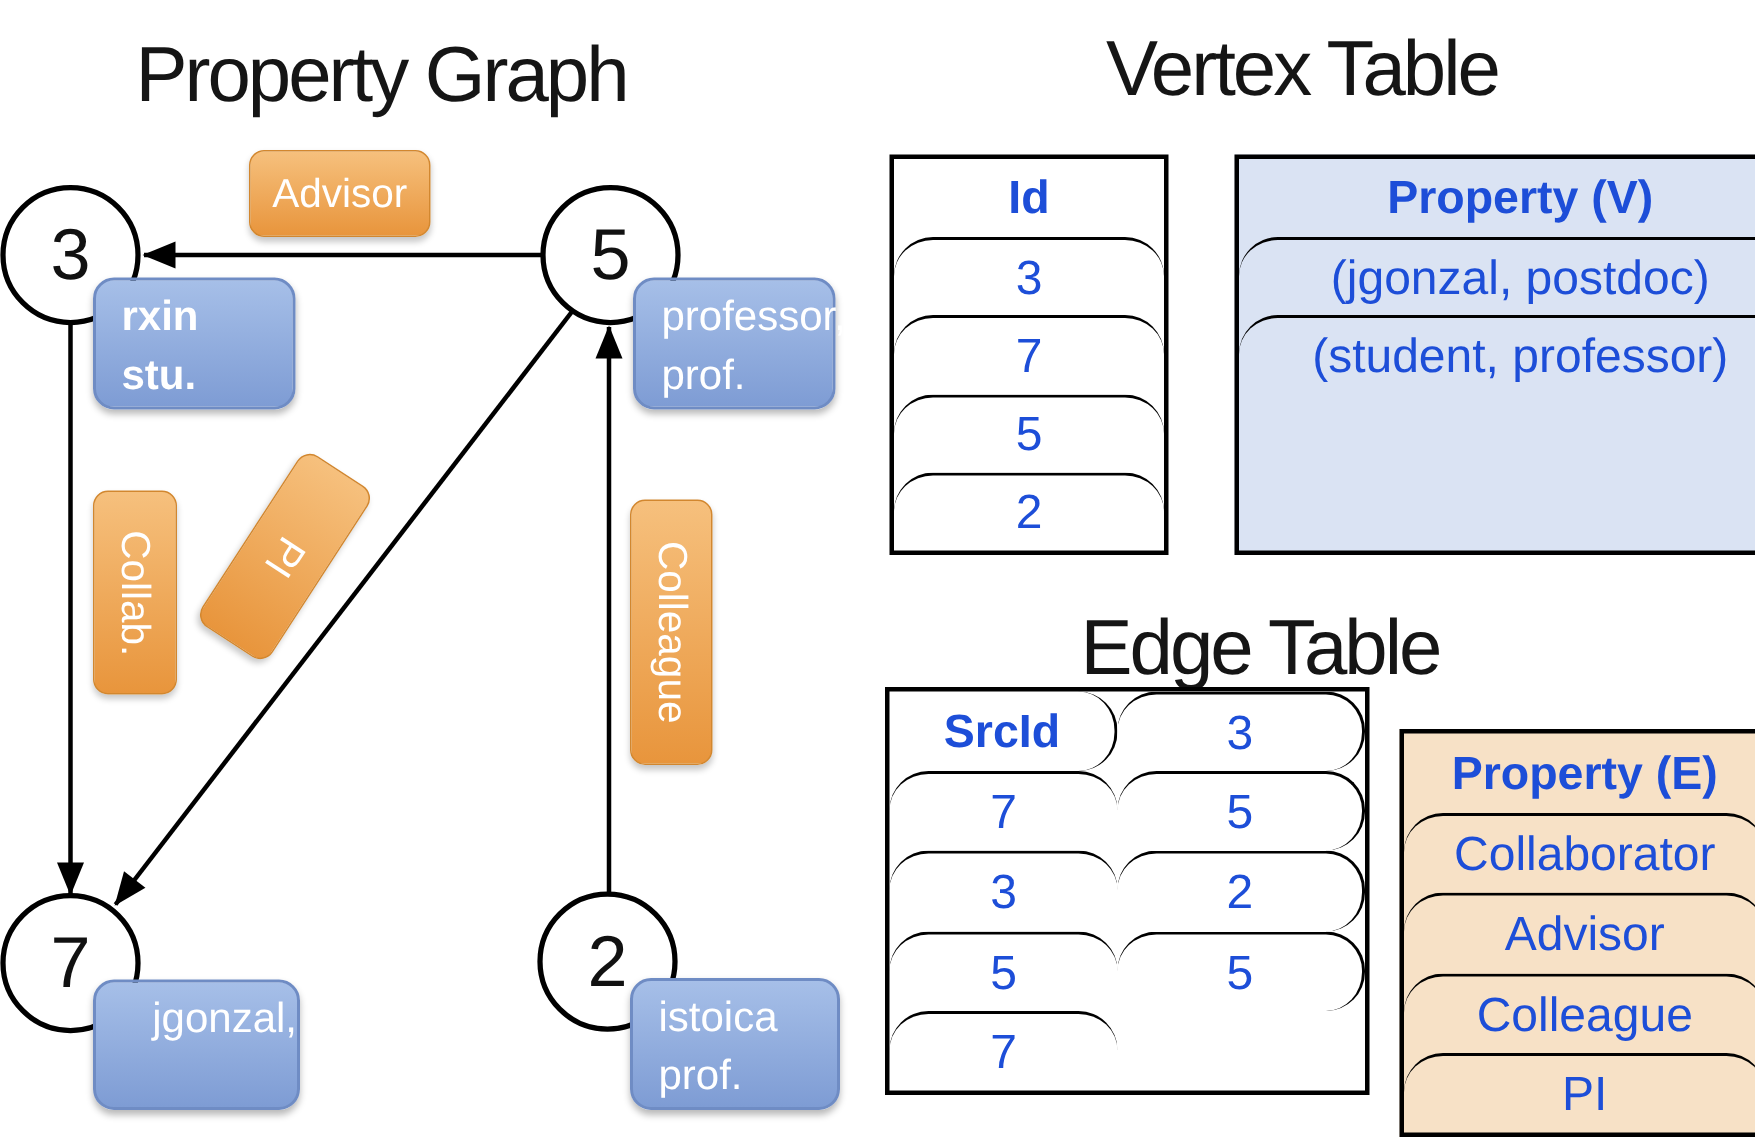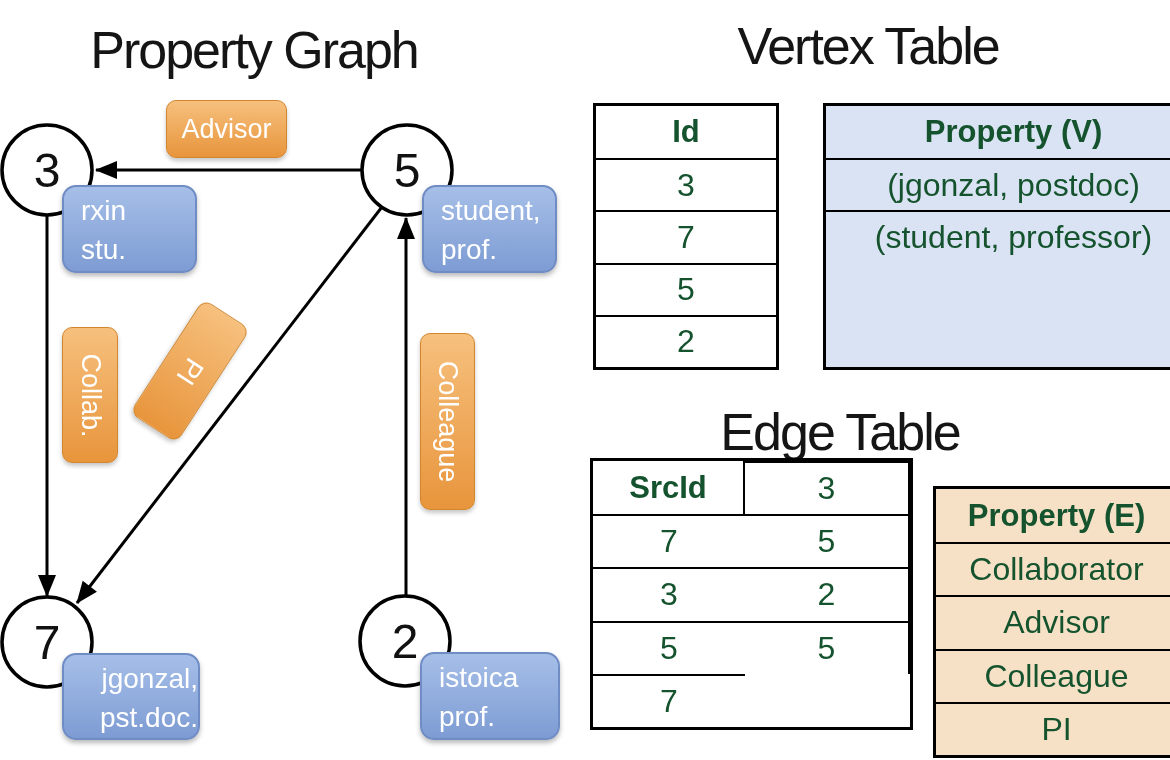--- a/index.html
+++ b/index.html
@@ -16,33 +16,33 @@
     color:#fff;font-size:28px;line-height:39px;padding:4px 0 0 17px;}
   .olabel{position:absolute;box-sizing:border-box;border-radius:10px;
     background:linear-gradient(180deg,#f6c07d 0%,#e8953c 100%);
     border:1.5px solid #d2872f;box-shadow:0 3px 4px rgba(0,0,0,.22);
     color:#fff;display:flex;align-items:center;justify-content:center;font-size:27px;}
   .vtext{transform:rotate(90deg);white-space:nowrap;}
   .lab-advisor{left:166px;top:100px;width:121px;height:58px;}
   .lab-collab{left:62px;top:327px;width:56px;height:136px;}
   .lab-pi{left:162px;top:303px;width:56px;height:136px;transform:rotate(33deg);}
   .lab-colleague{left:420px;top:333px;width:55px;height:177px;}
-  .box-rxin{left:62px;top:185px;width:135px;height:88px;}
+  .box-rxin{left:62px;top:185px;width:135px;height:88px;font-weight:bold;}
   .box-franklin{left:422px;top:185px;width:135px;height:88px;}
   .box-jgonzal{left:62px;top:653px;width:138px;height:87px;text-align:right;}
   .box-istoica{left:420px;top:652px;width:140px;height:88px;}
   .sub{position:absolute;box-sizing:border-box;border:3px solid #000;
     display:grid;}
   .vtab-left{left:593px;top:103px;width:186px;height:267px;grid-template-rows:repeat(5,1fr);}
   .vtab-right{left:787px;top:103px;width:381px;height:267px;background:#dae3f3;grid-template-rows:repeat(5,1fr);margin-left:36px;}
   .etab-left{left:590px;top:458px;width:323px;height:272px;
     grid-template-columns:152px 1fr;grid-template-rows:repeat(5,1fr);}
   .etab-right{left:921px;top:486px;width:247px;height:272px;background:#f7e1c6;grid-template-rows:repeat(5,1fr);margin-left:12px;}
   .cell{display:flex;align-items:center;justify-content:center;
-    font-size:32px;color:#14532d;}
+    font-size:32px;color:#1d4ed8;border-radius:26px;}
   .hd{font-weight:bold;font-size:31px;}
   .bt{border-top:2.5px solid #000;}
   .br{border-right:2.5px solid #000;}
 </style>
 </head>
 <body>
 
 <div class="stage">
 
   <div class="title" style="left:254px;top:20px;">Property Graph</div>
@@ -68,26 +68,25 @@
   <div class="nodenum" style="left:2px;top:125px;">3</div>
   <div class="nodenum" style="left:362px;top:125px;">5</div>
   <div class="nodenum" style="left:2px;top:597px;">7</div>
   <div class="nodenum" style="left:360px;top:596px;">2</div>
 
   <div class="bluebox box-rxin">
     <div>rxin</div>
     <div>stu.</div>
   </div>
   <div class="bluebox box-franklin">
-    <div>student,</div>
+    <div>professor,</div>
     <div>prof.</div>
   </div>
   <div class="bluebox box-jgonzal">
     <div>jgonzal,</div>
-    <div>pst.doc.</div>
   </div>
   <div class="bluebox box-istoica">
     <div>istoica</div>
     <div>prof.</div>
   </div>
 
   <div class="olabel lab-advisor">
     <span>Advisor</span>
   </div>
   <div class="olabel lab-collab">

